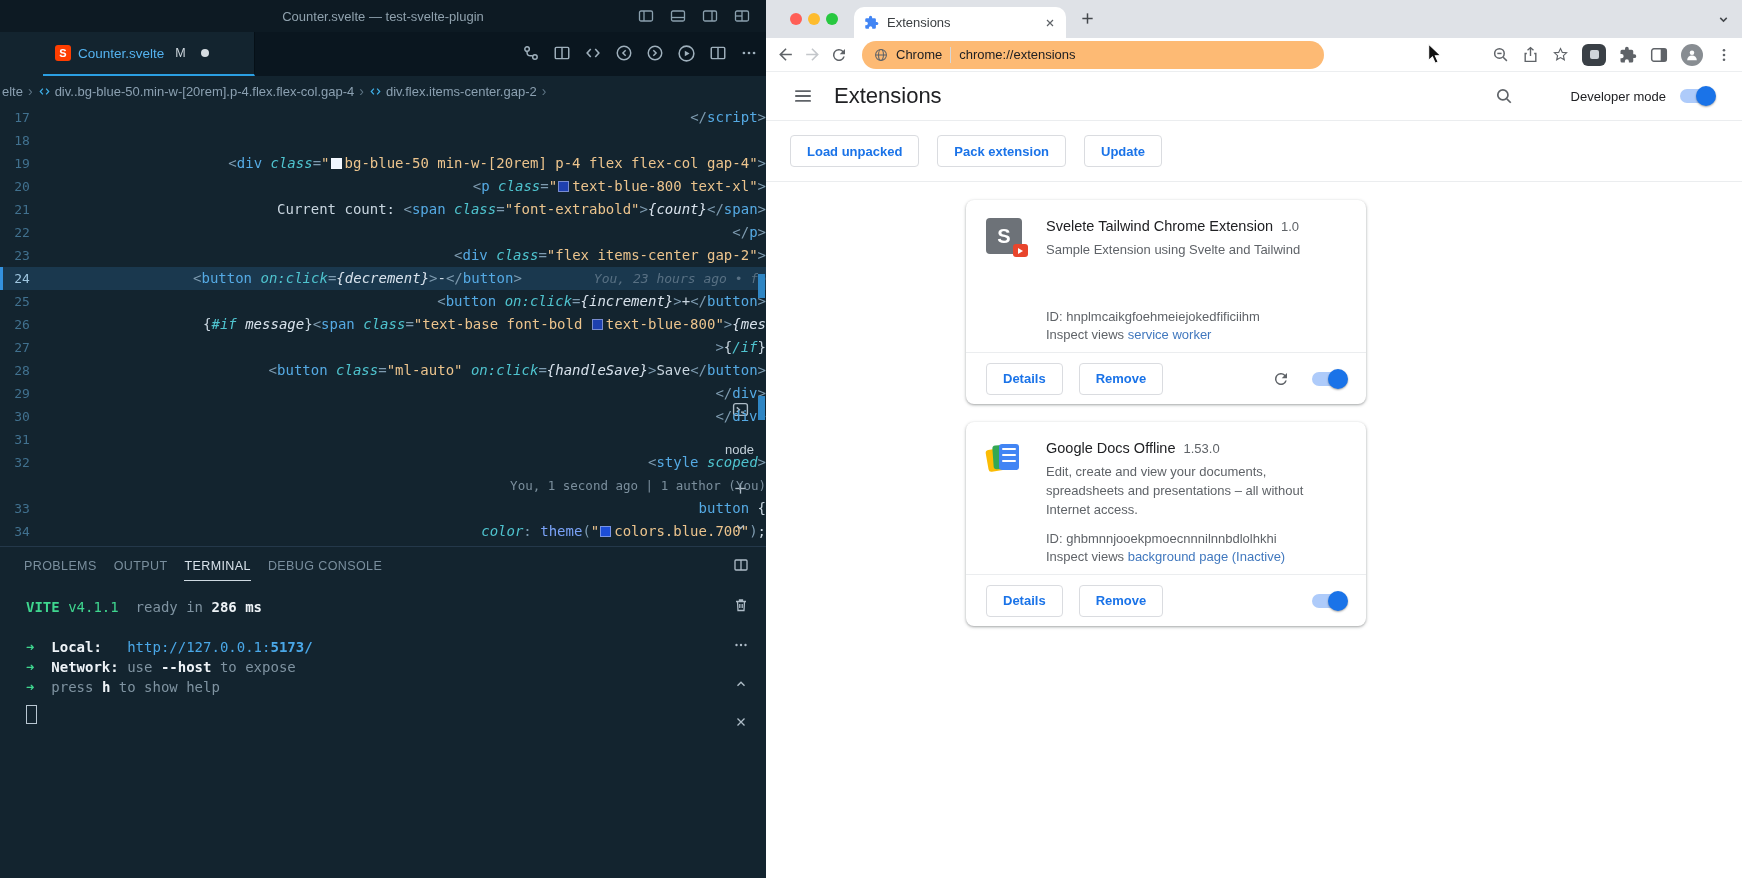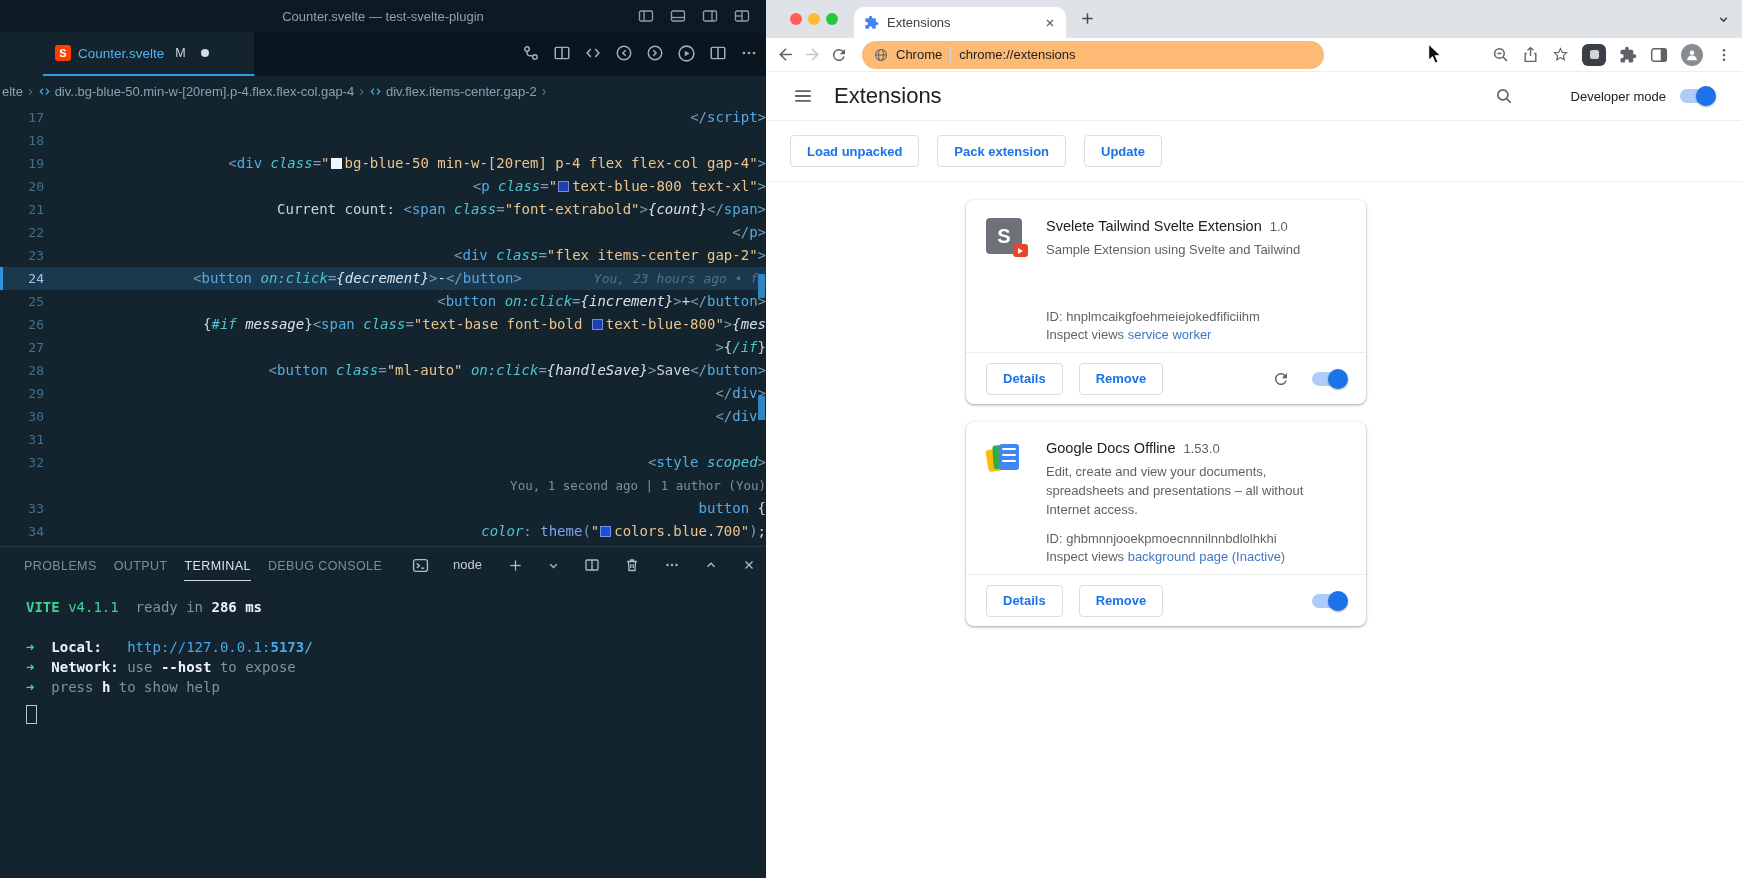--- a/index.html
+++ b/index.html
@@ -25,42 +25,42 @@
 
   .breadcrumb { height:30px; display:flex; align-items:center; color:#8ba0b1; font-size:13px; padding-left:2px; overflow:hidden; white-space:nowrap; flex:none; }
   .crumb { display:inline-flex; align-items:center; gap:4px; cursor:pointer; }
   .crumb-sep { color:#5d7484; margin:0 5px; }
   .crumb-sep::after { content:"›"; font-size:14px; }
   .elem-ic { color:#3fb0e8; }
 
   .editor { position:relative; height:440px; overflow:hidden; font-family:"DejaVu Sans Mono", monospace; font-size:14px; flex:none; }
   .code-line { display:flex; height:23px; line-height:23px; white-space:pre; }
   .code-line.hl { background:rgba(47,109,161,0.28); box-shadow:inset 3px 0 0 #3392e0; }
-  .gutter { width:62px; flex:none; text-align:right; padding-right:18px; color:#41718f; font-size:13px; }
+  .gutter { width:62px; flex:none; text-align:center; padding-right:18px; color:#41718f; font-size:13px; }
   .hl .gutter { color:#9fc6e0; }
   .code { flex:1; white-space:pre; overflow:hidden;text-align:right; }
   .tok-p { color:#7e9bb0; }
   .tok-tg { color:#55aae4; }
   .tok-at { color:#4fc4cf; font-style:italic; }
   .tok-s { color:#ecc48d; }
   .tok-v { color:#d8e2ec; font-style:italic; }
   .tok-k { color:#4fc4cf; font-style:italic; }
   .tok-fn { color:#7aa2f7; }
   .tok-t { color:#c9d6e0; }
   .tok-lens { color:#7b8f9d; font-size:12.5px; }
   .swatch { display:inline-block; width:11px; height:11px; border:1px solid rgba(255,255,255,0.4); margin:0 3px 0 1px; vertical-align:-1px; }
   .blame { color:#587083; font-style:italic; font-size:13px; margin-left:72px; }
   .ruler-mark { position:absolute; right:1px; width:7px; background:#2f86c4; }
 
   .panel { flex:1; border-top:1px solid #24384a; display:flex; flex-direction:column; }
   .panel-head { height:36px; display:flex; align-items:center; padding:0 10px 0 24px; flex:none; }
   .ptabs { display:flex; gap:17px; }
   .ptab { color:#7a8f9e; font-size:12.5px; letter-spacing:0.4px; cursor:pointer; padding:9px 0 7px; }
   .ptab.active { color:#d8e2ea; border-bottom:1px solid #cfdae2; }
-  .panel-right { margin-left:auto; display:flex; gap:24px; color:#aebcc7; }
+  .panel-right { margin-left:auto; display:flex; align-items:center; gap:24px; color:#aebcc7;flex-direction:column; }
   .shell-label { color:#c2cfd8; font-size:13px; margin-right:2px; }
   .term { padding:14px 0 0 26px; font-family:"DejaVu Sans Mono", monospace; font-size:14px; }
   .trow { min-height:20px; line-height:20px; white-space:pre; }
   .tk-grn { color:#3fd68f; }
   .tk-grnb { color:#3fd68f; font-weight:bold; }
   .tk-dim { color:#7f93a1; }
   .tk-wb { color:#eef3f7; font-weight:bold; }
   .tk-lnk { color:#4aa8e8; }
   .tk-lnkb { color:#4aa8e8; font-weight:bold; }
   .tk-t { color:#c9d6e0; }
@@ -486,21 +486,21 @@
       <div class="ext-icon-col">
               <div class="ext-icon-s">
                 <span class="s-letter">S</span>
                 <span class="s-badge">
                   <span class="s-badge-tri"></span>
                 </span>
               </div>
             </div>
       <div class="ext-info">
         <div class="ext-name-row">
-          <span class="ext-name">Svelete Tailwind Svelte Extension</span>
+          <span class="ext-name">Svelete Tailwind Chrome Extension</span>
           <span class="ext-ver">1.0</span>
         </div>
         <div class="ext-desc">Sample Extension using Svelte and Tailwind</div>
         <div class="ext-meta">
           <div class="ext-id">ID: hnplmcaikgfoehmeiejokedfificiihm</div>
           <div class="ext-inspect"><span>Inspect views </span><a class="ext-link">service worker</a></div>
         </div>
       </div>
     </div>
     <div class="ext-footer">

